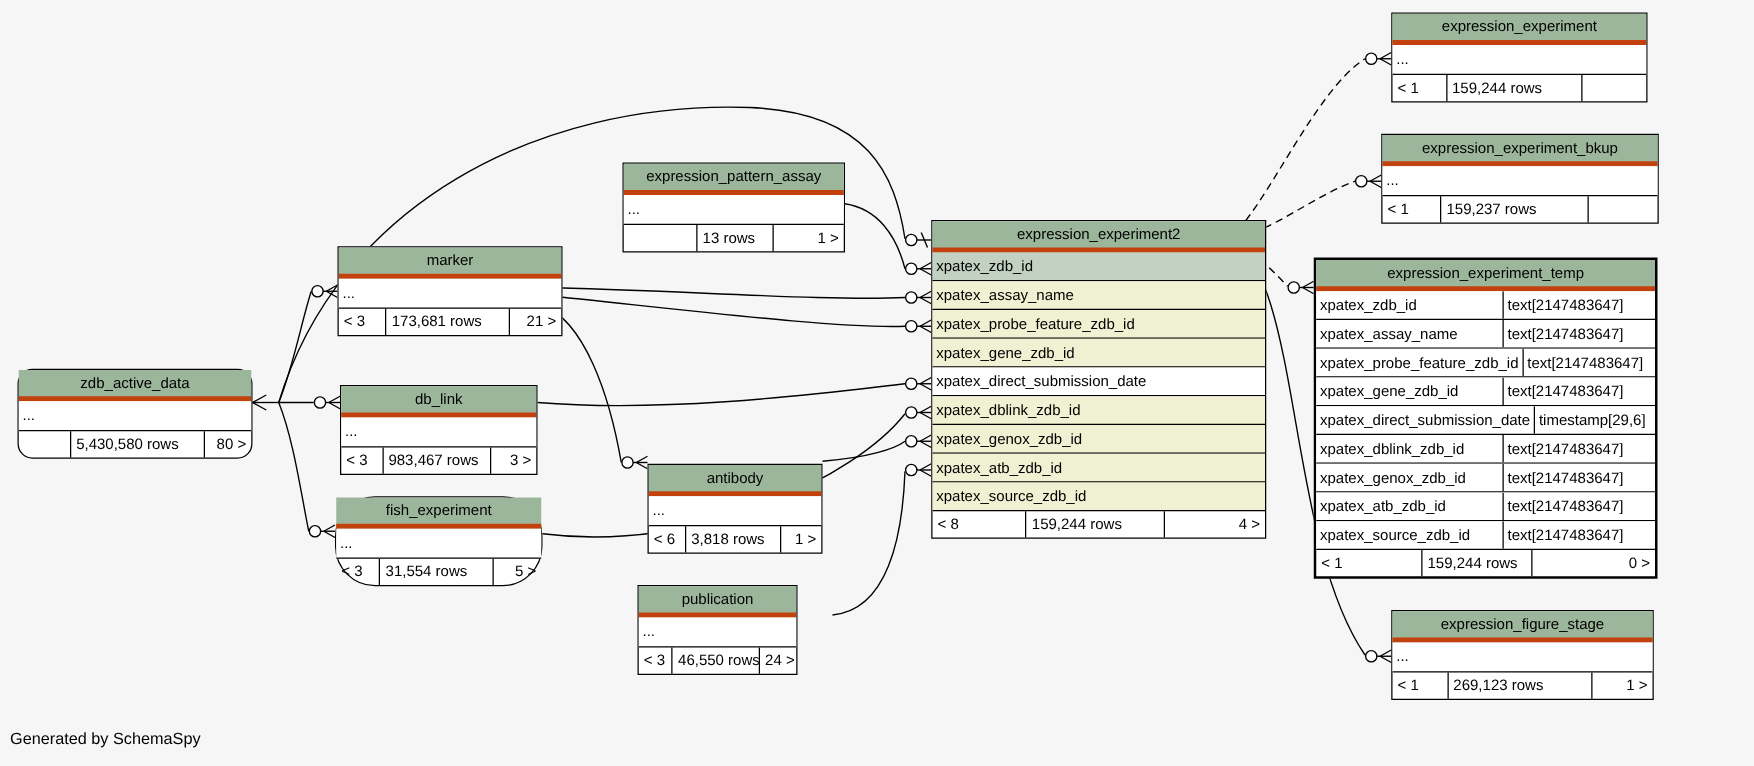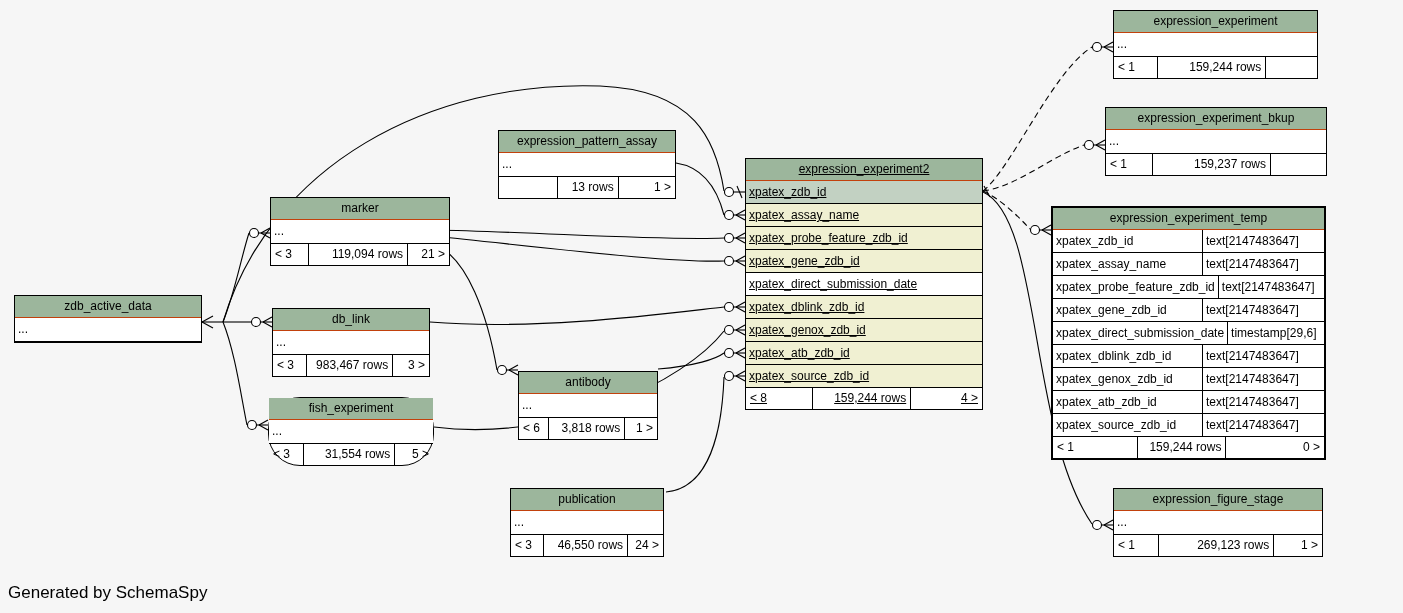--- a/index.html
+++ b/index.html
@@ -19,21 +19,21 @@
     border:1px solid #000;
     font-size:12px;
     line-height:1;
     box-sizing:border-box;
   }
   .schema-table.emphasis{border:2px solid #000;}
   .tbl-header{
     height:21px;line-height:21px;
     text-align:center;
     background:#9cb69c;
-    border-bottom:1px solid #c2410c;
+    border-bottom:4px solid #c2410c;
     white-space:nowrap;
     overflow:hidden;
   }
   .tbl-row{
     height:22px;line-height:22px;
     border-bottom:1px solid #000;
     padding:0;
     display:flex;
     white-space:nowrap;
     overflow:hidden;
@@ -41,35 +41,35 @@
   }
   .tbl-row .col-name{flex:1;padding:0 3px;}
   .tbl-row .col-type{flex:0 0 115px;border-left:1px solid #000;padding:0 3px;}
   .row-key{background:#c2d1c2;}
   .row-fk{background:#f0f0d2;}
   .row-plain{background:#ffffff;}
   .row-ellipsis{height:23px;line-height:23px;padding:0 3px;display:block;}
   .tbl-footer{display:flex;height:21px;line-height:21px;}
   .tbl-footer .cell{box-sizing:border-box;padding:0 4px;overflow:hidden;white-space:nowrap;}
   .cell-left{flex:0 0 21%;text-align:left;}
-  .cell-mid{flex:1;text-align:right;border-left:1px solid #000;border-right:1px solid #000;}
+  .cell-mid{flex:1;text-align:left;border-left:1px solid #000;border-right:1px solid #000;}
   .cell-right{flex:0 0 23%;text-align:right;}
   #t-expression_experiment2 .cell-left{flex:0 0 28%;}
   #t-expression_experiment2 .cell-right{flex:0 0 30%;}
   #t-expression_experiment_temp .cell-left{flex:0 0 31%;}
   #t-expression_experiment_temp .cell-right{flex:0 0 36%;}
   #t-expression_pattern_assay .cell-left{flex:0 0 33%;}
   #t-expression_pattern_assay .cell-right{flex:0 0 32%;}
   #t-zdb_active_data .cell-left{flex:0 0 22%;}
   #t-zdb_active_data .cell-right{flex:0 0 20%;}
   #t-expression_experiment .cell-right{flex:0 0 25%;}
   #t-expression_experiment_bkup .cell-right{flex:0 0 25%;}
   #generator-note{
     position:absolute;left:8px;top:583px;
-    font-size:17px;
+    font-size:13px;
     text-align:right;
   }
   svg path, svg line{stroke:#000;fill:none;stroke-width:1.1;}
   svg circle{stroke:#000;fill:#fff;stroke-width:1.1;}
   .dashed{stroke-dasharray:6,4;}
 </style>
 </head>
 <body>
 
 <div id="diagram">
@@ -218,30 +218,35 @@
     <g>
       <line x1="1093" y1="525" x2="1104" y2="525"></line>
         <line x1="1104" y1="525" x2="1113" y2="520"></line>
         <line x1="1104" y1="525" x2="1113" y2="525"></line>
         <line x1="1104" y1="525" x2="1113" y2="530"></line>
         <circle cx="1097" cy="525" r="4.5"></circle>
     </g>
   </svg>
 
   <div id="tables-layer">
-      <div class="schema-table" id="t-zdb_active_data" style="left: 14px; top: 295px; width: 188px;">
+      <div class="schema-table" id="t-zdb_active_data" style="left: 14px; top: 295px; width: 188px; border-radius: 12px;">
         <div class="tbl-header">zdb_active_data</div>
         <div class="tbl-row row-ellipsis">...</div>
+        <div class="tbl-footer">
+          <div class="cell cell-left"></div>
+          <div class="cell cell-mid">5,430,580 rows</div>
+          <div class="cell cell-right">80 &gt;</div>
+        </div>
       </div>
       <div class="schema-table" id="t-marker" style="left: 270px; top: 197px; width: 180px;">
         <div class="tbl-header">marker</div>
         <div class="tbl-row row-ellipsis">...</div>
         <div class="tbl-footer">
           <div class="cell cell-left">&lt; 3</div>
-          <div class="cell cell-mid">119,094 rows</div>
+          <div class="cell cell-mid">173,681 rows</div>
           <div class="cell cell-right">21 &gt;</div>
         </div>
       </div>
       <div class="schema-table" id="t-db_link" style="left: 272px; top: 308px; width: 158px;">
         <div class="tbl-header">db_link</div>
         <div class="tbl-row row-ellipsis">...</div>
         <div class="tbl-footer">
           <div class="cell cell-left">&lt; 3</div>
           <div class="cell cell-mid">983,467 rows</div>
           <div class="cell cell-right">3 &gt;</div>
@@ -267,30 +272,30 @@
       </div>
       <div class="schema-table" id="t-antibody" style="left: 518px; top: 335px; width: 140px; margin-top: 36px;">
         <div class="tbl-header">antibody</div>
         <div class="tbl-row row-ellipsis">...</div>
         <div class="tbl-footer">
           <div class="cell cell-left">&lt; 6</div>
           <div class="cell cell-mid">3,818 rows</div>
           <div class="cell cell-right">1 &gt;</div>
         </div>
       </div>
-      <div class="schema-table" id="t-publication" style="left: 510px; top: 488px; width: 154px;">
+      <div class="schema-table" id="t-publication" style="left: 510px; top: 468px; width: 128px;">
         <div class="tbl-header">publication</div>
         <div class="tbl-row row-ellipsis">...</div>
         <div class="tbl-footer">
           <div class="cell cell-left">&lt; 3</div>
           <div class="cell cell-mid">46,550 rows</div>
           <div class="cell cell-right">24 &gt;</div>
         </div>
       </div>
-      <div class="schema-table" id="t-expression_experiment2" style="left: 745px; top: 158px; width: 238px; text-decoration: underline;">
+      <div class="schema-table" id="t-expression_experiment2" style="left: 745px; top: 176px; width: 268px;">
         <div class="tbl-header">expression_experiment2</div>
         <div class="tbl-row row-key">
           <span class="col-name">xpatex_zdb_id</span>
         </div>
         <div class="tbl-row row-fk">
           <span class="col-name">xpatex_assay_name</span>
         </div>
         <div class="tbl-row row-fk">
           <span class="col-name">xpatex_probe_feature_zdb_id</span>
         </div>

